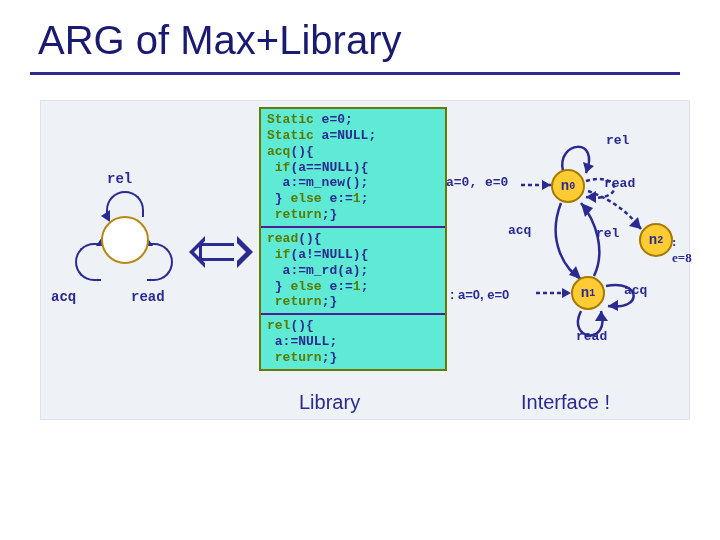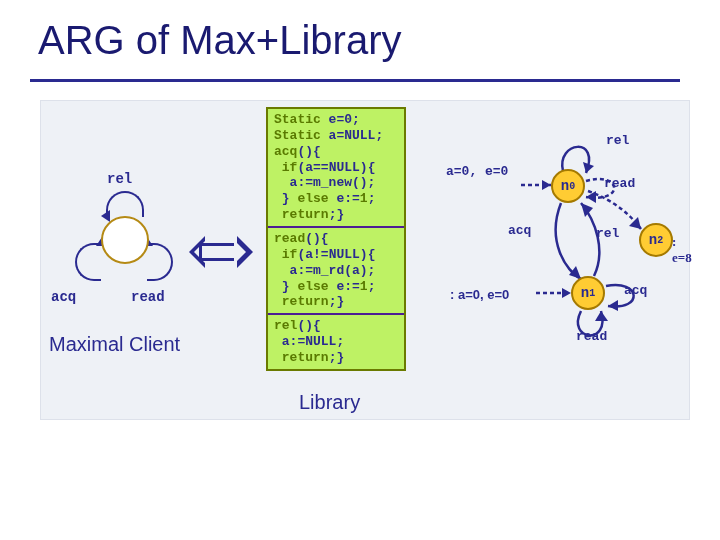--- a/index.html
+++ b/index.html
@@ -7,21 +7,21 @@
     margin: 0;
     width: 720px;
     height: 540px;
     background: #fff;
     font-family: "Comic Sans MS", "Chalkboard SE", cursive, sans-serif;
     position: relative;
   }
   .title {
     font-size: 40px;
     color: #1a1a70;
-    padding: 18px 0 16px 38px;
+    padding: 18px 0 9px 38px;
   }
   .title-rule {
     height: 3px;
     width: 650px;
     background: #2a2a90;
     margin-left: 30px;
   }
   .stage {
     position: absolute;
     left: 40px;
@@ -127,23 +127,23 @@
   .bigarrow .head-l2 {
     position: absolute; left: 1px; top: 9px;
     width: 0; height: 0;
     border-top: 12px solid transparent;
     border-bottom: 12px solid transparent;
     border-right: 12px solid #eef1f6;
   }
   
   .codebox {
     position: absolute;
-    left: 225px; top: 6px;
-    width: 140px;
-    background: #bef264;
+    left: 218px; top: 6px;
+    width: 188px;
+    background: #5eead4;
     border: 2px solid #6a7a00;
   }
   .codebox pre {
     margin: 0;
     padding: 3px 6px;
     font-family: "Courier New", monospace;
     font-weight: bold;
     font-size: 13px;
     line-height: 1.22;
     color: #2a2a90;
@@ -174,21 +174,21 @@
     font-weight: bold; font-size: 14px; color: #2a2a90;
     display: flex; align-items: center; justify-content: center;
   }
   .inode sub { font-size: 10px; vertical-align: sub; }
   .n0 { left: 125px; top: 58px; }
   .n1 { left: 145px; top: 165px; }
   .n2 { left: 213px; top: 112px; }
   .ilbl { position: absolute; font-family: "Courier New", monospace; font-weight: bold; font-size: 13px; color: #2a2a90; }
   .ilbl-rel-top { left: 180px; top: 22px; }
   .ilbl-read-top { left: 178px; top: 65px; }
-  .ilbl-ae0 { left: 20px; top: 53px; }
+  .ilbl-ae0 { left: 20px; top: 64px; }
   .ilbl-acq-mid { left: 82px; top: 112px; }
   .ilbl-rel-mid { left: 170px; top: 115px; }
   .ilbl-e0 { left: 246px; top: 123px; font-family: "Comic Sans MS", cursive; color: #2a2a90; }
   .ilbl-ae02 { left: 24px; top: 176px; font-family: Liberation Sans, sans-serif; }
   .ilbl-acq-bot { left: 198px; top: 172px; }
   .ilbl-read-bot { left: 150px; top: 218px; }
   .iface-caption {
     position: absolute;
     left: 480px; top: 290px;
     font-size: 20px; color: #2a2a90;
@@ -210,21 +210,20 @@
     <div class="loop-acq"></div>
     <div class="arrowhead loop-acq-ah"></div>
     <div class="lbl lbl-acq-l">acq</div>
 
     <div class="loop-read"></div>
     <div class="arrowhead loop-read-ah"></div>
     <div class="lbl lbl-read-l">read</div>
 
     <div class="node0"></div>
   </div>
-  <div class="client-caption">Maximal Client</div>
 
   <div class="bigarrow">
     <div class="head-l"></div>
       <div class="head-l2"></div>
     <div class="shaft"></div>
     <div class="head-r"></div>
       <div class="head-r2"></div>
   </div>
 
   <div class="codebox">
@@ -292,14 +291,15 @@
     <div class="ilbl ilbl-rel-top">rel</div>
     <div class="ilbl ilbl-read-top">read</div>
     <div class="ilbl ilbl-ae0">a=0, e=0</div>
     <div class="ilbl ilbl-acq-mid">acq</div>
     <div class="ilbl ilbl-rel-mid">rel</div>
     <div class="ilbl ilbl-e0">: e=8</div>
     <div class="ilbl ilbl-ae02">: a=0, e=0</div>
     <div class="ilbl ilbl-acq-bot">acq</div>
     <div class="ilbl ilbl-read-bot">read</div>
   </div>
+  <div class="iface-caption">Interface !</div>
 
 </div>
 
 </body></html>

